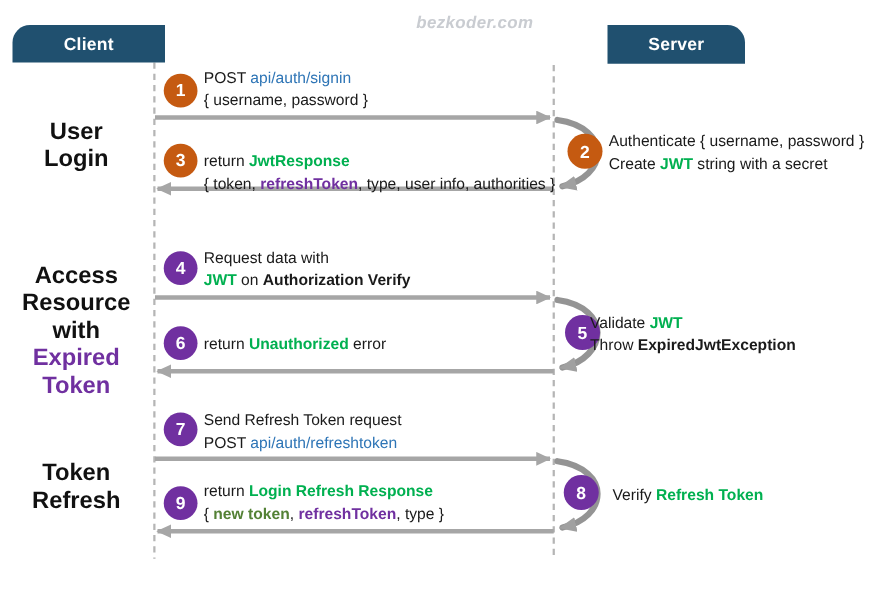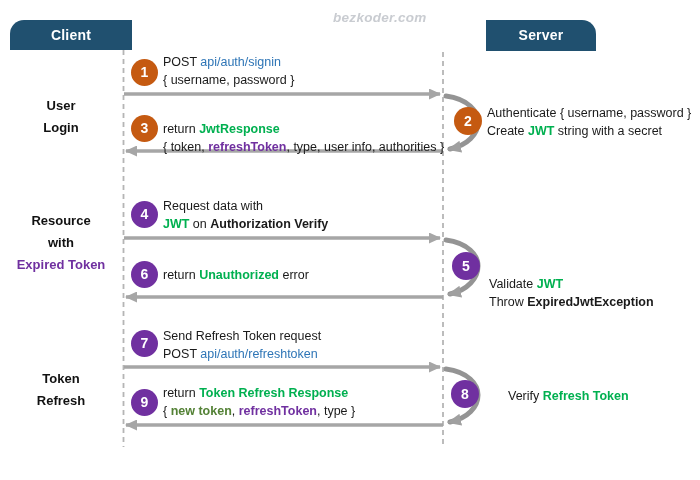--- a/index.html
+++ b/index.html
@@ -9,21 +9,21 @@
   html,body{margin:0;padding:0;background:#fff;}
   .stage{position:relative;width:700px;height:480px;background:#fff;overflow:hidden;
          font-family:"Liberation Sans","DejaVu Sans",sans-serif;color:#1a1a1a;}
   .wires{position:absolute;left:0;top:0;}
   .watermark{position:absolute;left:333px;top:10px;font-size:13.5px;font-style:italic;
              font-weight:bold;color:#c9ccd1;letter-spacing:.3px;}
   .actor-box{position:absolute;background:var(--header-bg);color:#fff;text-align:center;
              font-size:14px;font-weight:600;letter-spacing:.2px;}
   .actor-client{left:10px;top:20px;width:122px;height:30px;line-height:30px;border-radius:14px 0 0 0;}
   .actor-server{left:442px;top:20px;width:110px;height:31px;line-height:31px;border-radius:0 14px 0 0;margin-left:44px;}
-  .side-label{position:absolute;left:1px;width:120px;text-align:center;font-size:13px;
+  .side-label{position:absolute;left:1px;width:120px;text-align:center;font-size:19px;
               font-weight:700;line-height:22px;color:#111;}
   .badge{position:absolute;width:27px;height:27px;border-radius:50%;color:#fff;text-align:center;
          line-height:27px;font-size:14px;font-weight:700;}
   .badge.server{width:28px;height:28px;line-height:28px;}
   .badge.orange{background:var(--orange);}
   .badge.purple{background:var(--purple);}
   .msg{position:absolute;font-size:12.5px;line-height:18px;white-space:nowrap;}
   .s-n{font-weight:normal;}
   .s-b{font-weight:bold;}
   .s-green{color:var(--green);font-weight:bold;}
@@ -65,20 +65,21 @@
   <div class="watermark">bezkoder.com</div>
 
   <div class="actor-box actor-client">Client</div>
   <div class="actor-box actor-server">Server</div>
 
   <div class="side-label" style="top:95px;">
     <div><span class="s-n">User</span></div>
     <div><span class="s-n">Login</span></div>
   </div>
   <div class="side-label" style="top:210px;">
+    <div><span class="s-n">Access</span></div>
     <div><span class="s-n">Resource</span></div>
     <div><span class="s-n">with</span></div>
     <div><span class="s-purple">Expired Token</span></div>
   </div>
   <div class="side-label" style="top:368px;">
     <div><span class="s-n">Token</span></div>
     <div><span class="s-n">Refresh</span></div>
   </div>
 
   <div class="badge orange" style="left:131px;top:59px;">1</div>
@@ -100,32 +101,32 @@
     <div><span class="s-n">Create </span><span class="s-green">JWT</span><span class="s-n"> string with a secret</span></div>
   </div>
   <div class="msg" style="left:163px;top:120px;">
     <div><span class="s-n">return </span><span class="s-green">JwtResponse</span></div>
     <div><span class="s-n">{ token, </span><span class="s-purple">refreshToken</span><span class="s-n">, type, user info, authorities }</span></div>
   </div>
   <div class="msg" style="left:163px;top:197px;">
     <div><span class="s-n">Request data with</span></div>
     <div><span class="s-green">JWT</span><span class="s-n"> on </span><span class="s-b">Authorization Verify</span></div>
   </div>
-  <div class="msg" style="left:489px;top:249px;margin-top:26px;">
+  <div class="msg" style="left:472px;top:249px;">
     <div><span class="s-n">Validate </span><span class="s-green">JWT</span></div>
     <div><span class="s-n">Throw </span><span class="s-b">ExpiredJwtException</span></div>
   </div>
   <div class="msg" style="left:163px;top:266px;">
     <div><span class="s-n">return </span><span class="s-green">Unauthorized</span><span class="s-n"> error</span></div>
   </div>
   <div class="msg" style="left:163px;top:327px;">
     <div><span class="s-n">Send Refresh Token request</span></div>
     <div><span class="s-n">POST </span><span class="s-blue">api/auth/refreshtoken</span></div>
   </div>
-  <div class="msg" style="left:508px;top:387px;text-align:right;">
+  <div class="msg" style="left:490px;top:387px;text-align:right;">
     <div><span class="s-n">Verify </span><span class="s-green">Refresh Token</span></div>
   </div>
   <div class="msg" style="left:163px;top:384px;">
-    <div><span class="s-n">return </span><span class="s-green">Token Refresh Response</span></div>
+    <div><span class="s-n">return </span><span class="s-green">Login Refresh Response</span></div>
     <div><span class="s-n">{ </span><span class="s-dgreen">new token</span><span class="s-n">, </span><span class="s-purple">refreshToken</span><span class="s-n">, type }</span></div>
   </div>
 
 </div>
 
 </body></html>

